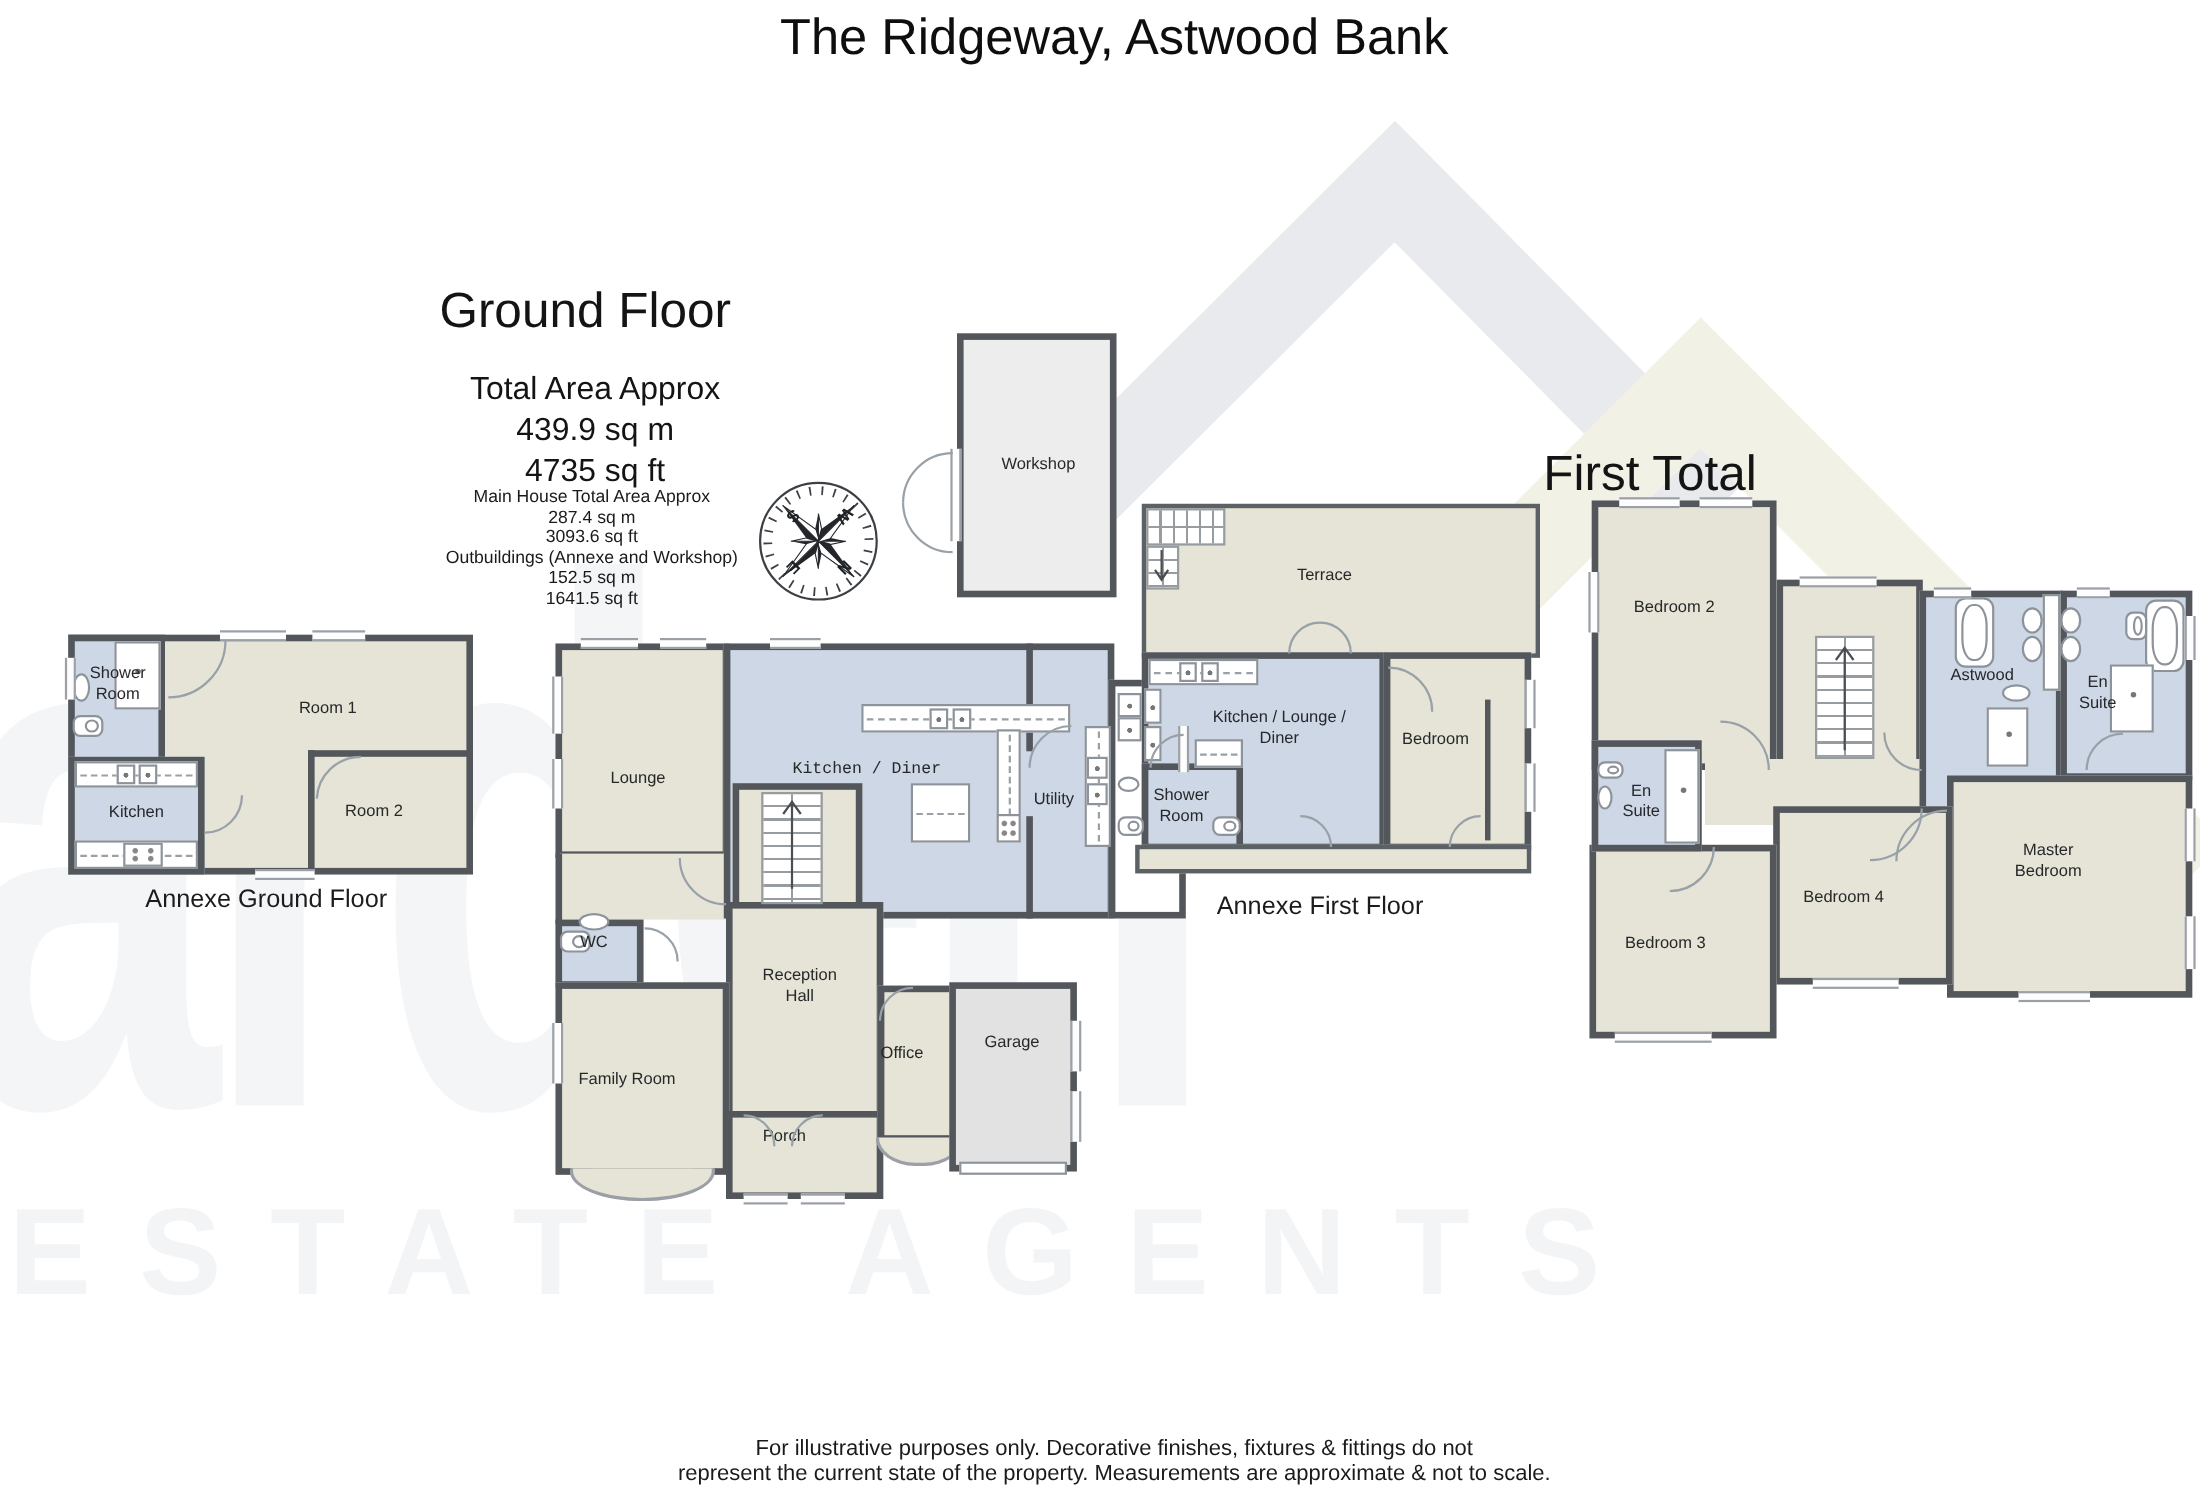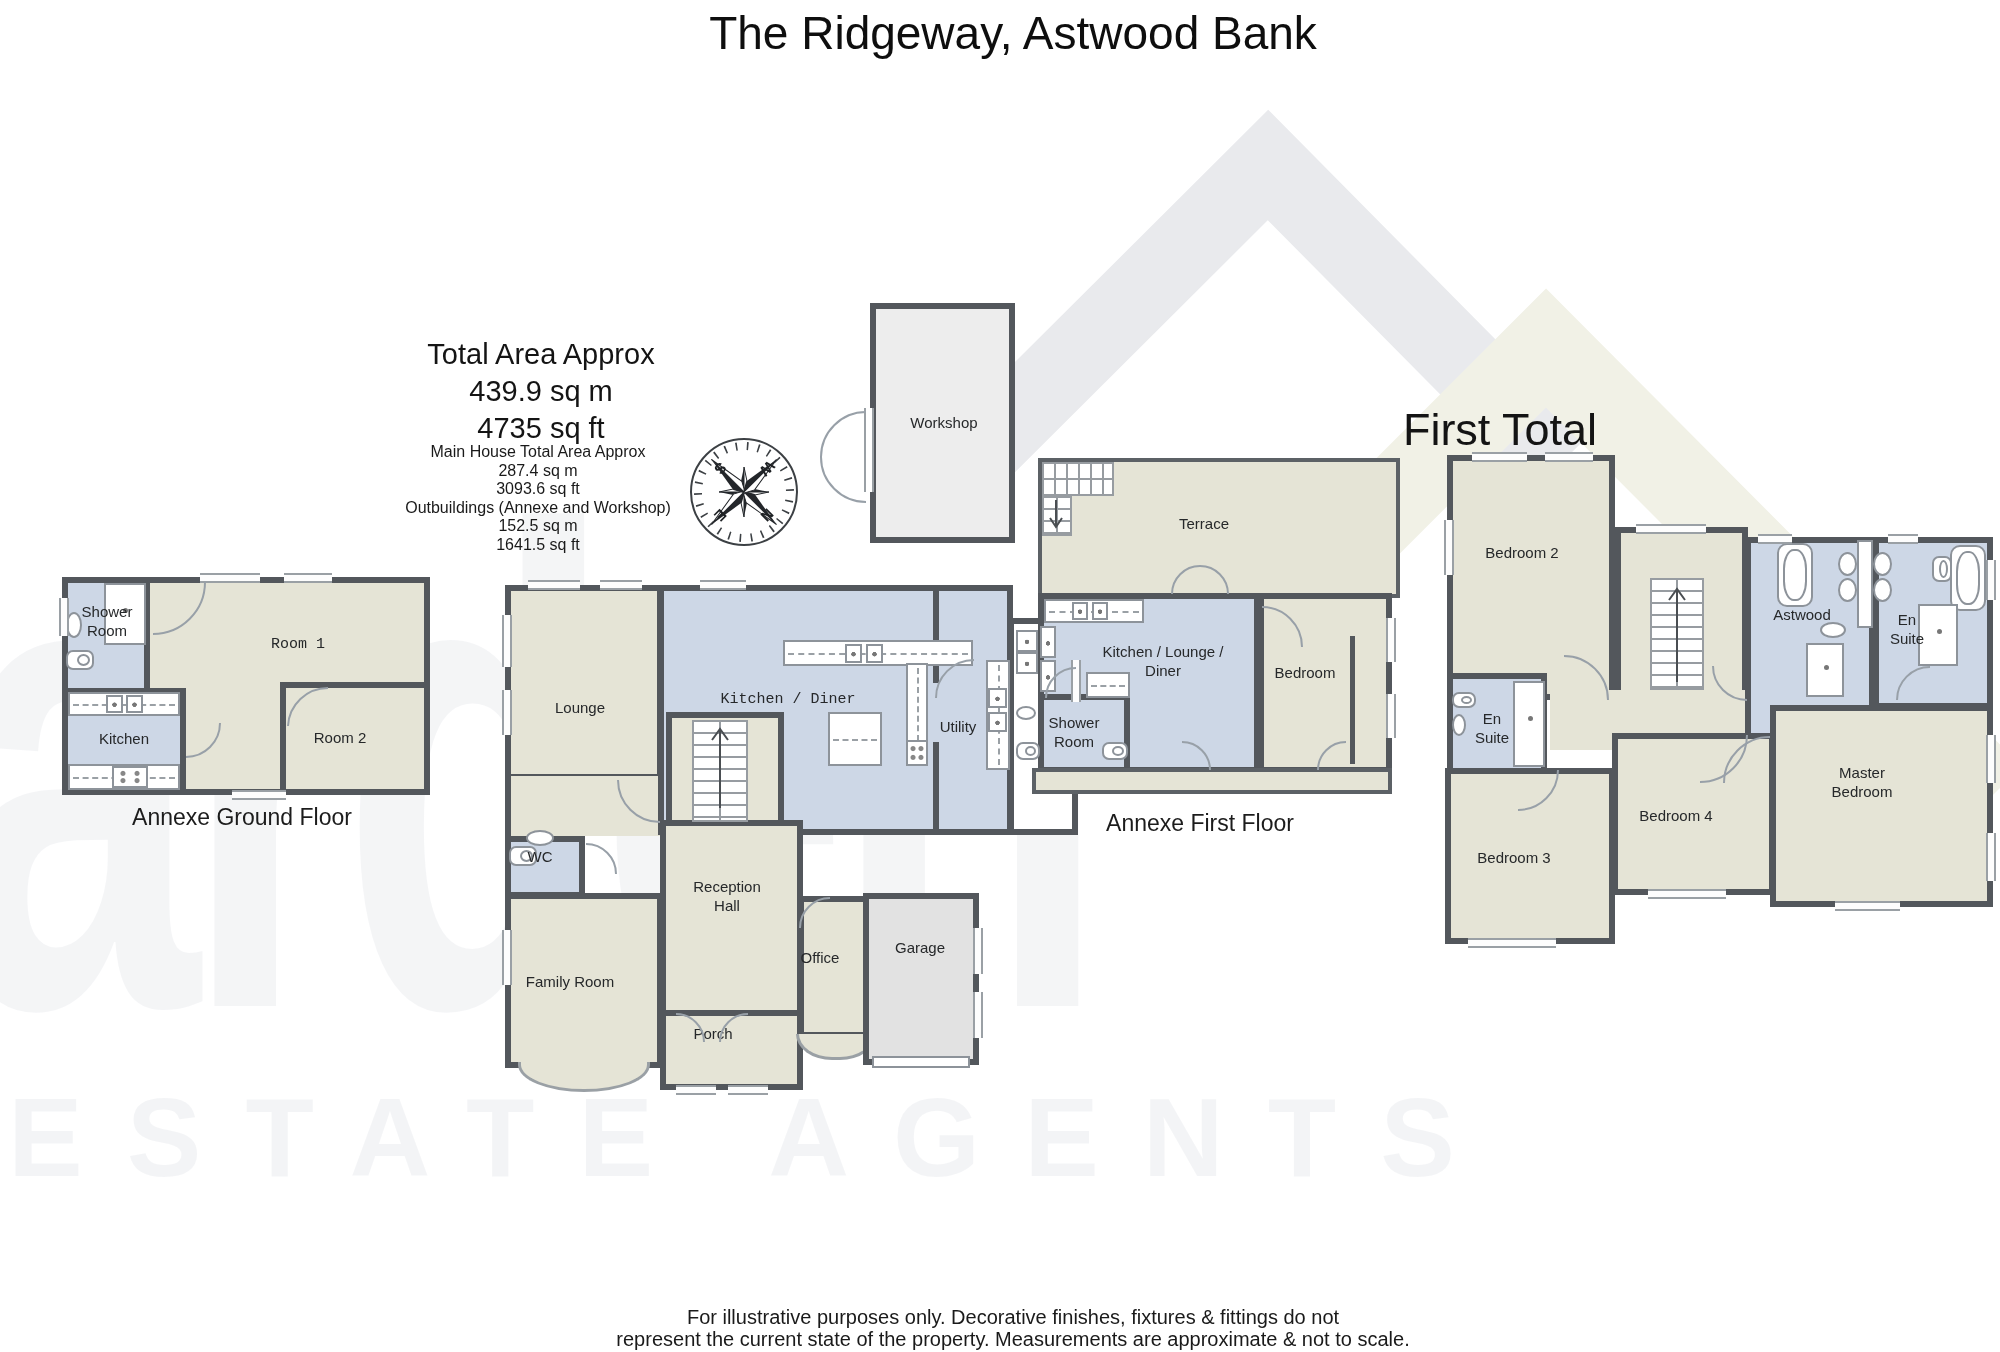--- a/index.html
+++ b/index.html
@@ -66,20 +66,21 @@
 <div id="canvas">
 
   <div id="wm-name">arden</div>
   <div id="wm-tag">ESTATE AGENTS</div>
   <svg class="bg" width="2000" height="1352">
     <polyline points="980,452 1268,165 1562,462" stroke="#e9eaed" stroke-width="78" fill="none"></polyline>
     <polyline points="1158,736 1546,348 1992,796" stroke="#f1f1e6" stroke-width="84" fill="none"></polyline>
   </svg>
 
   <div id="title">The Ridgeway, Astwood Bank</div>
+  <div class="h1" style="left:532px;top:282px;">Ground Floor</div>
   <div id="area">
     <div>Total Area Approx</div>
     <div>439.9 sq m</div>
     <div>4735 sq ft</div>
   </div>
   <div id="details">
     <div>Main House Total Area Approx</div>
     <div>287.4 sq m</div>
     <div>3093.6 sq ft</div>
     <div>Outbuildings (Annexe and Workshop)</div>
@@ -107,21 +108,21 @@
     <div class="fix oval" style="left:66px;top:612px;width:16px;height:26px;"></div>
     <div class="fix toilet" style="left:66px;top:650px;width:28px;height:20px;"></div>
     <div class="wall" style="left:280px;top:682px;width:6px;height:113px;"></div>
     <div class="wall" style="left:280px;top:682px;width:150px;height:6px;"></div>
     <div class="winh" style="left:200px;top:573px;width:60px;"></div>
     <div class="winh" style="left:284px;top:573px;width:48px;"></div>
     <div class="winh" style="left:232px;top:790px;width:54px;"></div>
     <div class="winv" style="left:59px;top:598px;height:38px;"></div>
     <div class="rl" style="left:107px;top:622px;width:64px;">Shower Room</div>
     <div class="rl" style="left:124px;top:739px;">Kitchen</div>
-    <div class="rl" style="left:298px;top:645px;font-family:Liberation Mono, monospace;">Room 1</div>
+    <div class="rl" style="left:298px;top:645px;">Room 1</div>
     <div class="rl" style="left:340px;top:738px;">Room 2</div>
   </div>
 
   <div>
     <div class="room lgray" style="left:870px;top:303px;width:145px;height:240px;"></div>
     <div class="winv" style="left:864px;top:408px;height:84px;background:#fff;"></div>
     <div class="room beige" style="left:505px;top:585px;width:158px;height:195px;"></div>
     <div class="fill" style="left:509px;top:776px;width:290px;height:60px;"></div>
     <div class="wall" style="left:505px;top:776px;width:6px;height:64px;"></div>
     <div class="room blue" style="left:658px;top:585px;width:355px;height:250px;"></div>

